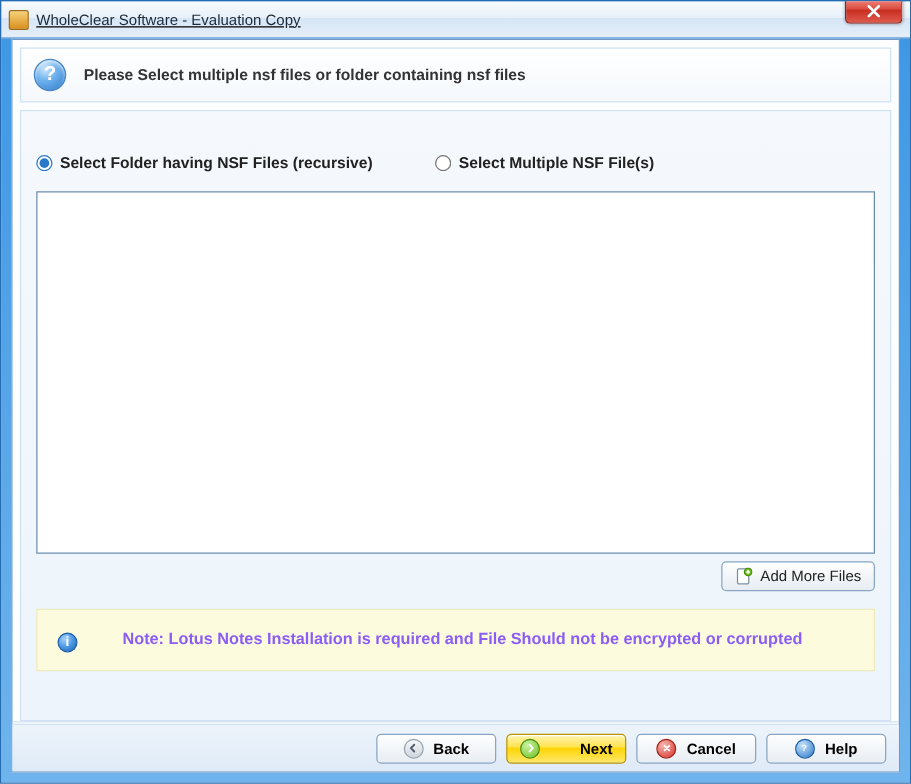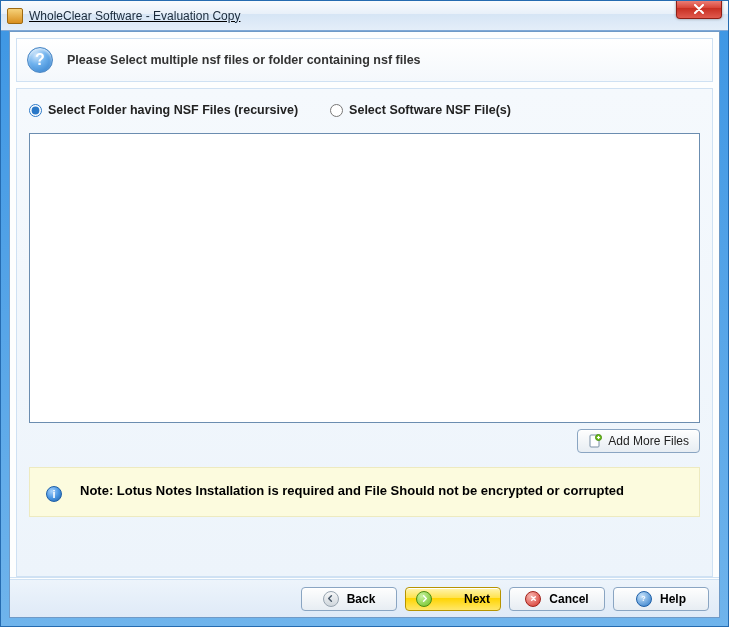--- a/index.html
+++ b/index.html
@@ -60,22 +60,23 @@
   }
   .header-text { color:#333; font-size:12.5px; font-weight:600; }
 
   .main-panel {
     position:absolute; left:6px; right:6px; top:56px; bottom:40px;
     border:1px solid #cfe1f3;
     background: linear-gradient(to bottom, #f5f9fd, #edf4fb);
     padding: 14px 12px 10px 12px;
   }
   .radio-row {
-    display:flex; align-items:center; gap: 32px;
+    display:flex; align-items:center; gap: 50px;
     margin-bottom: 16px;
+    margin-top: 20px;
   }
   .radio {
     display:flex; align-items:center; gap:6px;
     font-weight:bold; color:#222; font-size:12.5px;
   }
   .radio input { margin:0; accent-color:#2a78c7; }
   .browse-row {
     display:flex; align-items:center; justify-content:flex-end;
     position:absolute; right:12px; top:10px;
   }
@@ -102,21 +103,21 @@
     background:#fcfbde; border:1px solid #edeac0;
     display:flex; gap:18px; align-items:flex-start;
   }
   .info-circle {
     width:16px; height:16px; border-radius:50%;
     background: radial-gradient(circle at 35% 30%, #a9d2fb 0%, #4b97e4 50%, #1e5fa7 100%);
     border:1px solid #1e5fa7; color:#fff; font-weight:bold;
     display:flex; align-items:center; justify-content:center; font-size:11px;
     margin-top:4px;
   }
-  .note-text { color:#000000; font-weight:bold; font-size:13px; line-height:1.45; max-width: 570px;}
+  .note-text { color:#8b5cf6; font-weight:bold; font-size:13px; line-height:1.45; max-width: 570px; margin-left: 18px;}
 
   .footer-sep {
     position:absolute; left:0; right:0; bottom:39px; height:1px;
     background: #cfe1f3;
   }
   .footer {
     position:absolute; left:0; right:0; bottom:0; height:38px;
     background: linear-gradient(to bottom,#edf4fb,#dfeaf7);
     border-top:1px solid #cfe1f3;
     display:flex; align-items:center; justify-content:flex-end; padding-right:10px; gap:8px;padding-left:20px;
@@ -167,21 +168,21 @@
 
     <div class="main-panel">
 
       <div class="radio-row">
         <label class="radio">
           <input type="radio" name="mode" checked="" style="">
           <span>Select Folder having NSF Files (recursive)</span>
         </label>
         <label class="radio">
           <input type="radio" name="mode" style="">
-          <span>Select Software NSF File(s)</span>
+          <span>Select Multiple NSF File(s)</span>
         </label>
       </div>
 
 
       <div class="listbox"></div>
 
       <div class="add-row">
         <button class="btn add-btn">
           <span class="icon">
             <svg width="14" height="14" viewBox="0 0 14 14">

